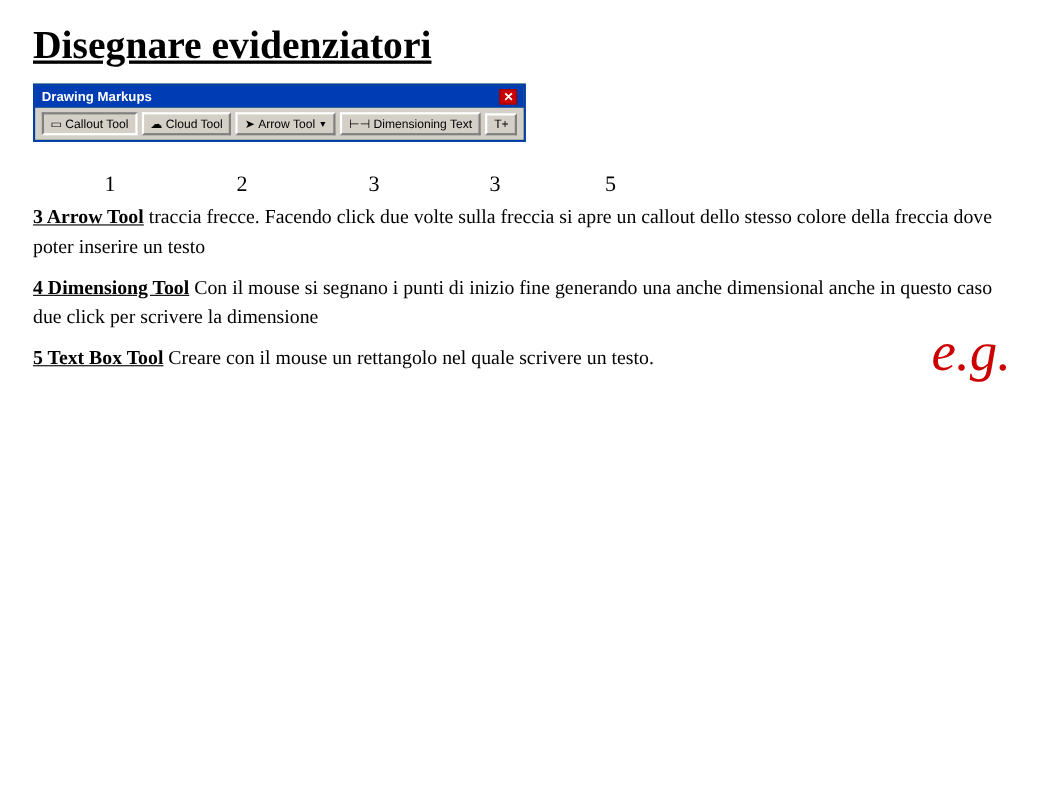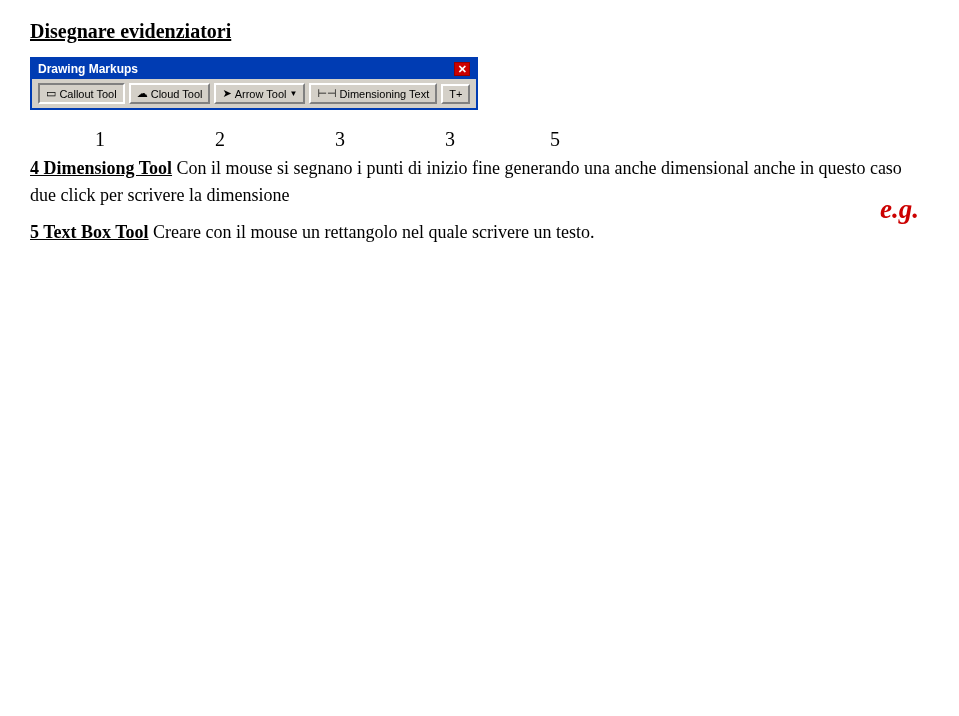--- a/index.html
+++ b/index.html
@@ -5,32 +5,32 @@
     * { margin: 0; padding: 0; box-sizing: border-box; }
     body {
       background: #ffffff;
       font-family: 'Times New Roman', Times, serif;
       font-size: 18px;
       color: #000000;
       padding: 20px 30px;
     }
 
     h1 {
-      font-size: 20px;
+      font-size: 36px;
       font-weight: bold;
       text-decoration: underline;
       margin-bottom: 14px;
     }
 
     
     .toolbar-window {
       display: inline-block;
       border: 2px solid #003cb3;
       background: #4d7c0f;
-      margin-bottom: 18px;
+      margin-bottom: 28px;
     }
     .toolbar-titlebar {
       background: #003cb3;
       color: #ffffff;
       font-family: Arial, sans-serif;
       font-size: 12px;
       font-weight: bold;
       padding: 3px 6px;
       display: flex;
       align-items: center;
@@ -98,23 +98,23 @@
       font-size: 18px;
     }
 
     .bold-underline {
       font-weight: bold;
       text-decoration: underline;
     }
 
     .eg-red {
       color: #cc0000;
-      font-size: 27px;
+      font-size: 50px;
       font-style: italic;
-      font-weight: bold;
+      font-weight: normal;
       font-family: 'Times New Roman', Times, serif;
       float: right;
       margin-top: -30px;
       margin-right: 10px;
     }
 
     
     .num-row-container {
       display: flex;
       align-items: center;
@@ -182,20 +182,23 @@
   <span class="num-item n3b">3</span>
   <span class="num-item n5">5</span>
 </div>
 
 
 <div class="content-block">
 
 
 
 
+  <p>
+    <span class="bold-underline">3 Arrow Tool</span><span> traccia frecce. Facendo click due volte sulla freccia si apre un callout dello stesso colore della freccia dove poter inserire un testo</span>
+  </p>
 
   <p>
     <span class="bold-underline">4 Dimensiong Tool</span><span> Con il mouse si segnano i punti di inizio fine generando una anche dimensional anche in questo caso due click per scrivere la dimensione</span>
   </p>
 
   <p>
     <span class="bold-underline">5 Text Box Tool</span><span> Creare con il mouse un rettangolo nel quale scrivere un testo.</span>
     <span class="eg-red">e.g.</span>
   </p>
 

